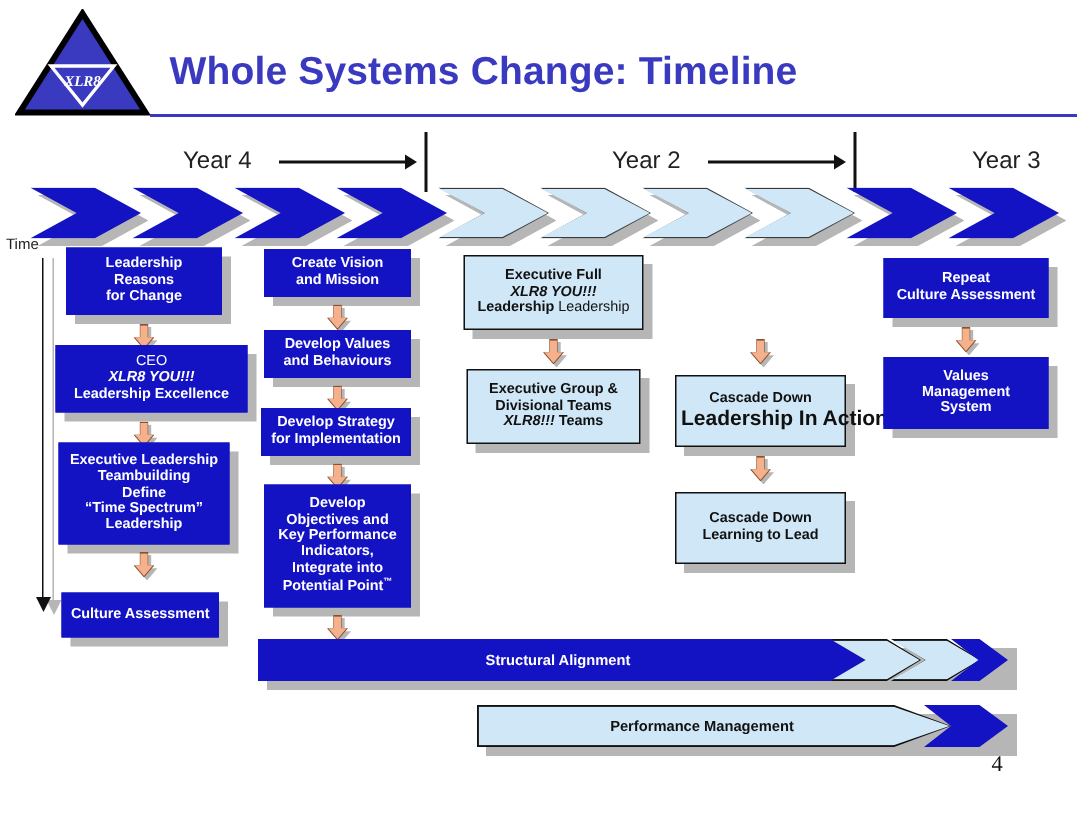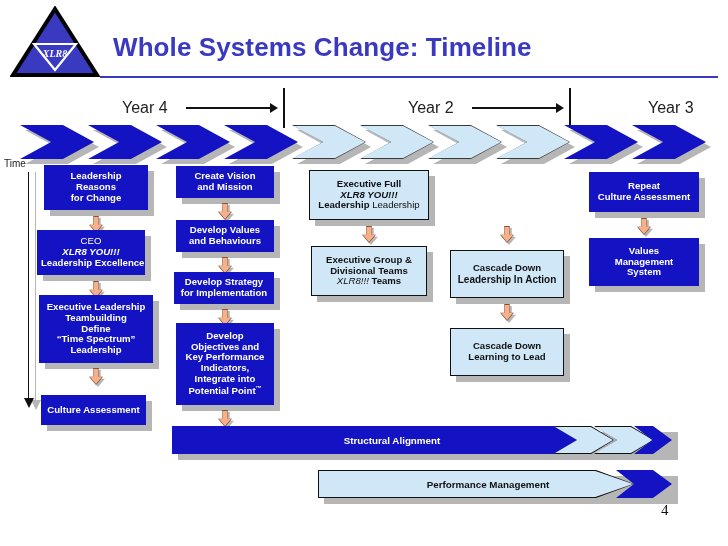--- a/index.html
+++ b/index.html
@@ -82,21 +82,21 @@
     position:absolute;left:0;top:0;width:100%;height:100%;
     display:flex;flex-direction:column;align-items:center;justify-content:center;
     box-sizing:border-box;padding:2px 3px;
     text-align:center;line-height:1.14;
   }
   .box.dk .face{background:#1313c4;color:#ffffff;border:1px solid #1313c4;}
   .box.lt .face{background:#cfe7f7;color:#111111;border:1.2px solid #111111;}
   .box .face .ln{display:block;width:100%;font-size:9.6px;font-weight:bold;white-space:nowrap;}
   .box .face .ln.it{font-style:italic;}
   .box .face .ln .reg{font-weight:normal;}
-  .box .face .ln .bit{font-weight:normal;font-style:italic;}
+  .box .face .ln .bit{font-weight:bold;font-style:italic;}
   .box .face .ln .tm{font-size:6px;vertical-align:super;}
 
   
   .darr{position:absolute;width:14px;height:17px;}
   .darr .sh{
     position:absolute;left:2px;top:2px;width:14px;height:17px;background:#b6b6b6;
     clip-path:polygon(30% 0, 70% 0, 70% 52%, 100% 52%, 50% 100%, 0 52%, 30% 52%);
   }
   .darr .ol{
     position:absolute;left:0;top:0;width:14px;height:17px;background:#8a5030;
@@ -108,21 +108,21 @@
   }
 
   
   .pbar{position:absolute;height:28px;}
   .pbar .psh{position:absolute;left:6px;top:6px;height:28px;background:#b6b6b6;}
   .pbar .seg{position:absolute;top:0;height:28px;}
   .pbar .seg .s-ol{position:absolute;left:0;top:0;width:100%;height:100%;background:#111;}
   .pbar .seg .s-in{position:absolute;left:0;top:0;width:100%;height:100%;}
   .pbar .lab{
     position:absolute;top:0;height:28px;display:flex;align-items:center;justify-content:center;
-    font-size:9.8px;font-weight:bold;white-space:nowrap;z-index:6;padding-left:20px;
+    font-size:9.8px;font-weight:bold;white-space:nowrap;z-index:6;
   }
   .pagenum{position:absolute;left:661px;top:502px;font-size:15px;color:#111;font-family:"Liberation Serif",serif;}
 </style>
 </head>
 <body>
 
 <div id="slide">
 
   <div class="logo">
     <svg width="90" height="72" viewBox="0 0 90 72">
@@ -213,21 +213,21 @@
       <span class="ln">Reasons</span>
       <span class="ln">for Change</span>
     </div>
   </div>
   <div class="darr" style="left:89px;top:216px;">
       <div class="sh"></div>
       <div class="ol"></div>
       <div class="in"></div>
     </div>
 
-  <div class="box dk" style="left:37px;top:230px;width:108px;height:45px;">
+  <div class="box dk" style="left:37px;top:230px;width:128px;height:45px;">
     <div class="shadow"></div>
     <div class="face">
       <span class="ln" style="font-weight:normal;">CEO</span>
       <span class="ln it">XLR8 YOU!!!</span>
       <span class="ln">Leadership Excellence</span>
     </div>
   </div>
   <div class="darr" style="left:89px;top:281px;">
       <div class="sh"></div>
       <div class="ol"></div>
@@ -339,21 +339,21 @@
   <div class="darr" style="left:500px;top:226px;">
       <div class="sh"></div>
       <div class="ol"></div>
       <div class="in"></div>
     </div>
 
   <div class="box lt" style="left:450px;top:250px;width:114px;height:48px;">
     <div class="shadow"></div>
     <div class="face">
       <span class="ln">Cascade Down</span>
-      <span class="ln" style="font-size:10px;text-align:center;">Leadership In Action</span>
+      <span class="ln" style="font-size:14px;text-align:center;">Leadership In Action</span>
     </div>
   </div>
   <div class="darr" style="left:500px;top:304px;">
       <div class="sh"></div>
       <div class="ol"></div>
       <div class="in"></div>
     </div>
 
   <div class="box lt" style="left:450px;top:328px;width:114px;height:48px;">
     <div class="shadow"></div>

